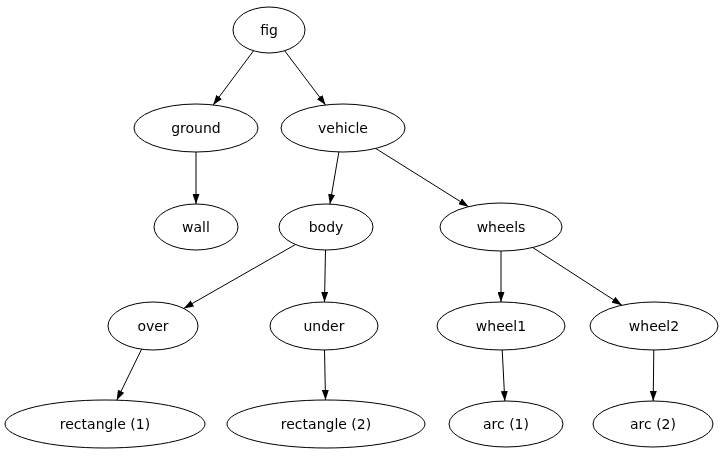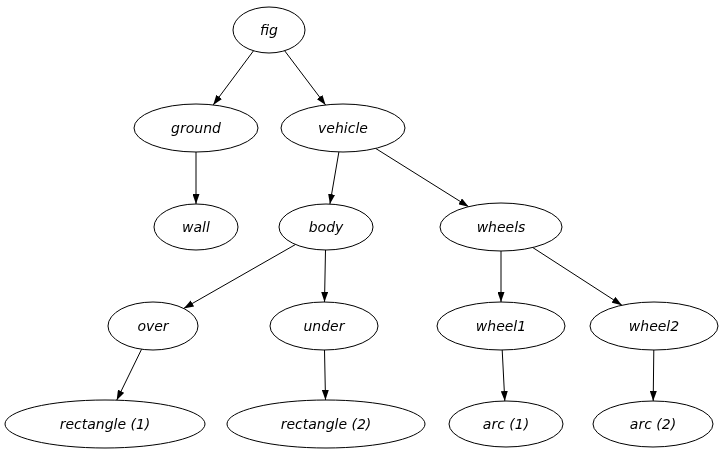--- a/index.html
+++ b/index.html
@@ -8,21 +8,20 @@
     background: #ffffff;
     width: 723px;
     height: 456px;
     overflow: hidden;
   }
   .canvas {
     position: relative;
     width: 598px;
     height: 456px;
     background: #ffffff;
-    font-style: italic;
   }
   svg text {
     font-family: "DejaVu Sans", "Liberation Sans", sans-serif;
     font-size: 14px;
   }
 </style>
 </head>
 <body>
 
 <div class="canvas">

